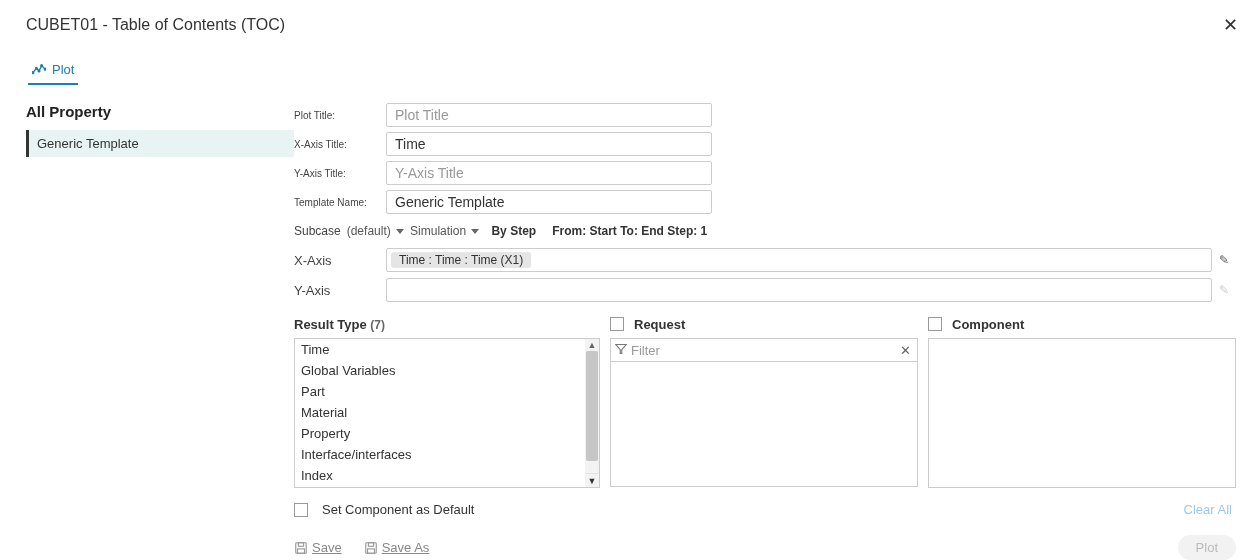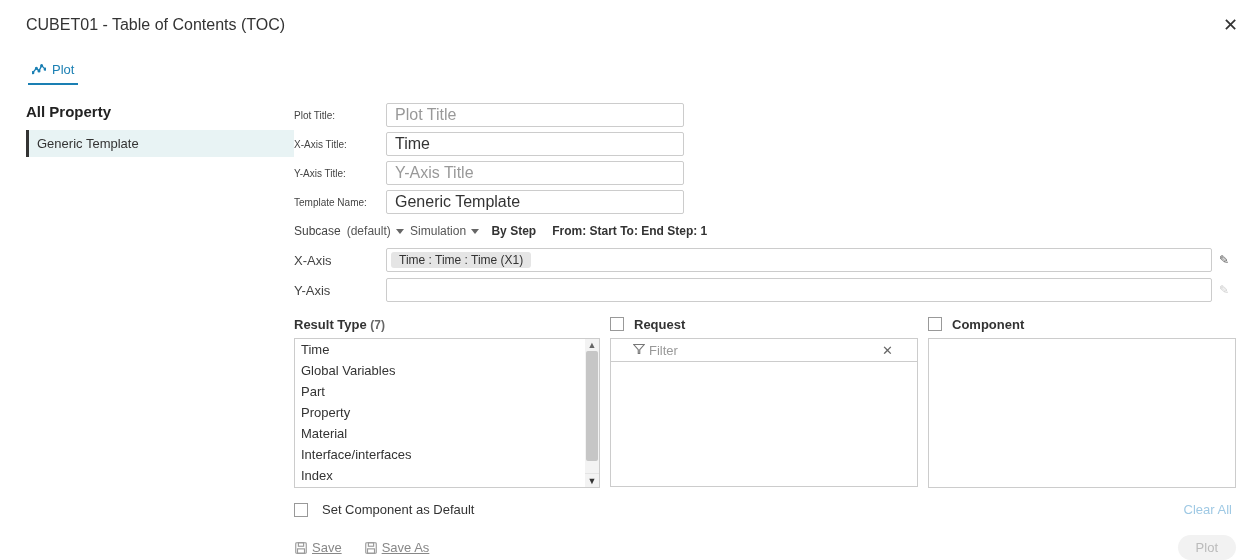--- a/index.html
+++ b/index.html
@@ -15,21 +15,21 @@
   
   .body { display: flex; margin-top: 18px; }
   
   .sidebar { width: 294px; padding-left: 26px; padding-right: 0; }
   .sidebar-title { font-size: 15px; font-weight: 600; margin-bottom: 10px; color: #222; }
   .sidebar-item { padding: 6px 8px; background: #e8f3f4; border-left: 3px solid #333; font-size: 13px; cursor: pointer; }
   
   .main { flex: 1; padding-right: 24px; }
   .form-row { display: flex; align-items: center; margin-bottom: 5px; }
   .form-label { width: 92px; font-size: 10px; color: #444; }
-  .form-input { width: 298px; height: 24px; border: 1px solid #ccc; border-radius: 2px; padding: 0 8px; font-size: 16px; color: #333; }
+  .form-input { width: 326px; height: 24px; border: 1px solid #ccc; border-radius: 2px; padding: 0 8px; font-size: 14px; color: #333; }
   .form-input::placeholder { color: #999; }
   
   .subcase-row { display: flex; align-items: center; gap: 6px; margin: 10px 0 10px 0; font-size: 12px; color: #555; }
   .subcase-row .lbl { color: #444; }
   .subcase-row .dd { color: #555; }
   .subcase-row .strong { font-weight: 600; color: #333; }
   .caret { display: inline-block; width: 0; height: 0; border-left: 4px solid transparent; border-right: 4px solid transparent; border-top: 5px solid #666; margin-left: 2px; vertical-align: middle; }
   
   .axis-row { display: flex; align-items: center; margin-bottom: 6px; gap: 0; }
   .axis-label { width: 92px; font-size: 13px; color: #444; }
@@ -46,21 +46,21 @@
   .list-header .count { color: #666; font-size:12px; }
   .list-box { border: 1px solid #ccc; height: 150px; overflow-y: auto; position: relative; background:#fff; }
   .list-box.noscroll { overflow: hidden; }
   .list-item { padding: 3px 6px; font-size: 13px; color: #333; cursor: pointer; }
   .scrollbar-fake { position: absolute; right: 0; top: 0; bottom: 14px; width: 14px; background: #f3f3f3; }
   .scrollbar-fake .thumb { position:absolute; left:1px; right:1px; top:12px; height:110px; background:#c6c6c6; border-radius:2px; }
   .scrollbar-fake .arrow-up, .scrollbar-fake .arrow-down { position:absolute; left:0; right:0; height:12px; display:flex; align-items:center; justify-content:center; color:#666; font-size:9px; }
   .scrollbar-fake .arrow-up { top:0; }
   .dropdown-arrow { position:absolute; right:0; bottom:0; width:14px; height:14px; background:#f3f3f3; display:flex; align-items:center; justify-content:center; color:#333; font-size:9px; border-top:1px solid #e4e4e4;}
   
-  .filter-wrap { display:flex; align-items:center; border:1px solid #ccc; height:24px; padding:0 22px; margin-bottom:-1px; position:relative; }
+  .filter-wrap { display:flex; align-items:center; border:1px solid #ccc; height:24px; padding:0 4px; margin-bottom:-1px; position:relative; }
   .filter-wrap input { border:none; outline:none; flex:1; font-size:13px; padding:0 4px; color:#333; }
   .filter-wrap input::placeholder { color:#999; }
   .filter-icon { color:#777; font-size:12px; }
   .filter-clear { color:#666; cursor:pointer; font-size:13px; padding:0 2px; }
   
   .bottom-row { display:flex; align-items:center; justify-content:space-between; margin-top:14px; }
   .default-check { display:flex; align-items:center; gap:14px; }
   .default-check .cb { width:14px; height:14px; border:1px solid #999; cursor:pointer; }
   .clear-all { color:#9fc9e4; font-size:13px; cursor:pointer; margin-right:4px;}
   
@@ -142,22 +142,22 @@
     <div class="lists">
       <div class="list-col" style="max-width:306px;">
         <div class="list-header">
           <span class="hlabel"><span>Result Type</span> <span class="count">(7)</span></span>
         </div>
         <div class="list-box noscroll" id="result-type-list" style="position:relative; padding-right:14px;">
 
           <div class="list-item">Time</div>
             <div class="list-item">Global Variables</div>
             <div class="list-item">Part</div>
+            <div class="list-item">Material</div>
             <div class="list-item">Property</div>
-            <div class="list-item">Material</div>
             <div class="list-item">Interface/interfaces</div>
             <div class="list-item">Index</div>
             <div class="scrollbar-fake">
             <div class="arrow-up">▲</div>
             <div class="thumb"></div>
           </div>
           <div class="dropdown-arrow">▼</div>
         </div>
       </div>
 

